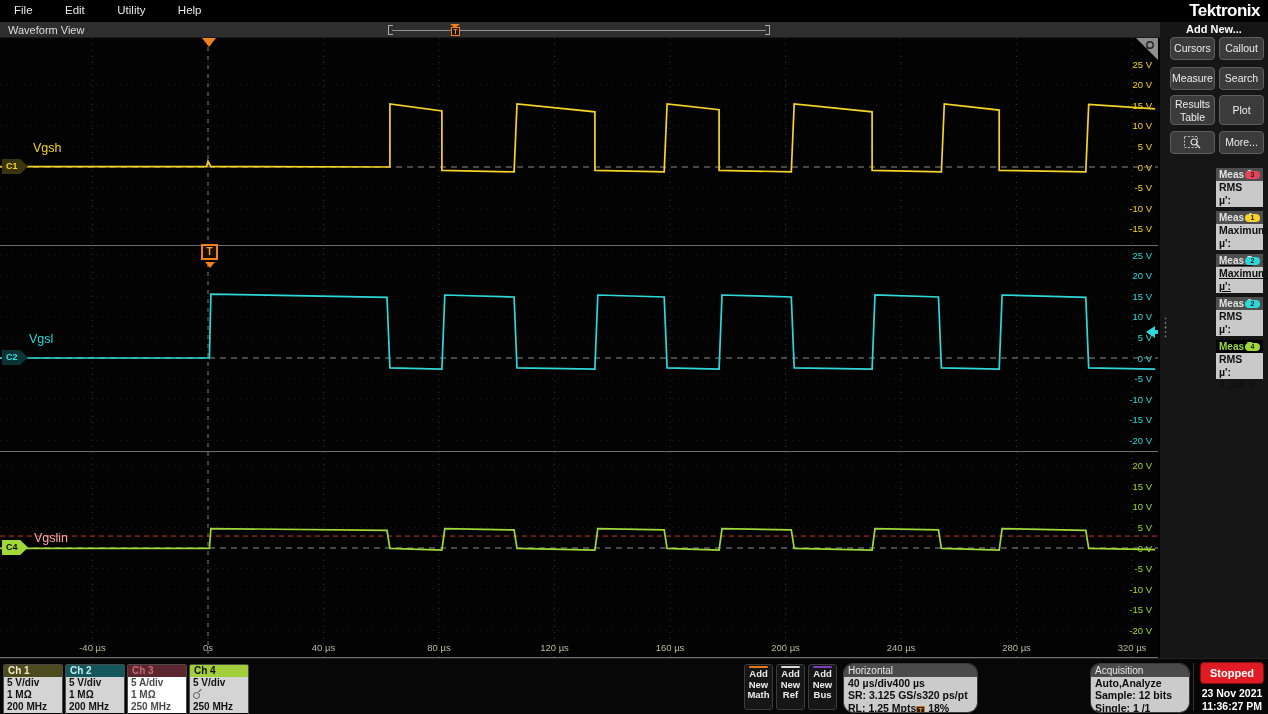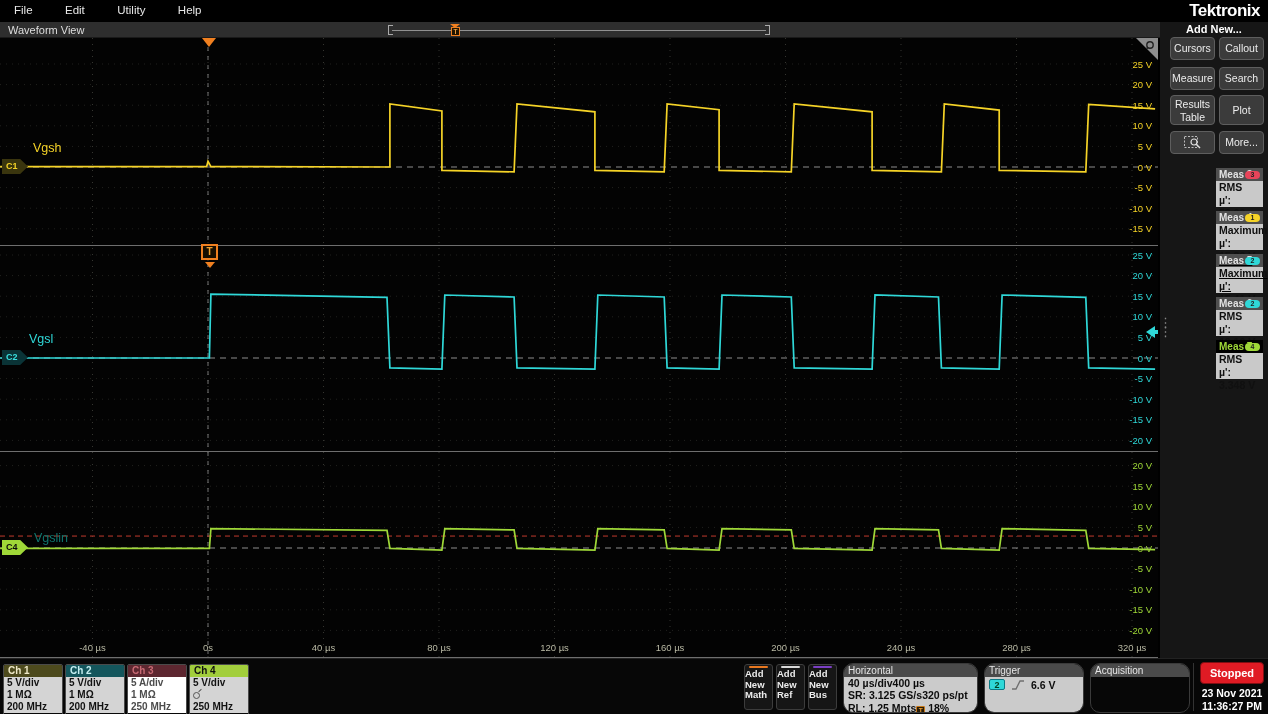--- a/index.html
+++ b/index.html
@@ -30,21 +30,21 @@
   .trig-top-tri { position:absolute; left:202px; top:0; width:0; height:0; border-left:7px solid transparent; border-right:7px solid transparent; border-top:9px solid #f08020; }
   .tflag { position:absolute; left:201px; top:206px; width:17px; height:16px; background:#170e00; border:2px solid #f08020; color:#f0a030; font-size:10px; font-weight:bold; text-align:center; line-height:12px; }
   .tflag-tri { position:absolute; left:204.5px; top:224px; width:0; height:0; border-left:5px solid transparent; border-right:5px solid transparent; border-top:6px solid #f08020; }
   .chbadge { position:absolute; left:2px; width:26px; height:15px; clip-path:polygon(0 0,70% 0,100% 50%,70% 100%,0 100%); font-size:9px; font-weight:bold; text-align:left; padding-left:4px; line-height:15px; }
   .chbadge.c1 { top:121px; background:#3a350e; color:#f5d327; }
   .chbadge.c2 { top:312px; background:#0a3336; color:#39e0e0; }
   .chbadge.c4 { top:502px; background:#9fd838; color:#0c0c0c; }
   .wavelabel { position:absolute; font-size:12.5px; }
   .wl1 { left:33px; top:103px; color:#f5d327; }
   .wl2 { left:29px; top:294px; color:#2fd8d8; }
-  .wl4 { left:34px; top:493px; color:#0f766e; }
+  .wl4 { left:34px; top:493px; color:#fca5a5; }
   .trig-arrow { position:absolute; left:1146px; top:288px; width:0; height:0; border-top:6px solid transparent; border-bottom:6px solid transparent; border-right:9px solid #2fd8d8; }
   .trig-arrow-tail { position:absolute; left:1154px; top:292px; width:4px; height:4px; background:#2fd8d8; }
 
   
   .rightpanel { position:absolute; top:22px; left:1160px; width:108px; height:636px; background:#161616; }
   .rp-handle { position:absolute; left:-1px; top:296px; color:#888; font-size:13px; line-height:9px; letter-spacing:-2px; }
   .rp-header { position:absolute; top:1px; left:0; width:100%; text-align:center; color:#fff; font-size:11px; font-weight:bold; }
   .rp-btn { position:absolute; width:45px; background:#3b3b3b; border:1px solid #5e5e5e; border-radius:4px; color:#ececec; font-size:10.5px; text-align:center; cursor:default; }
   .rp-btn.c1col { left:10px; } .rp-btn.c2col { left:59px; }
   .rp-r1 { top:15px; height:23px; line-height:21px; }
@@ -59,21 +59,21 @@
   .meas-b { height:26px; background:#c9c9c9; color:#101010; font-size:10.5px; font-weight:bold; padding:0 3px; line-height:13px; }
 
   
   .bottombar { position:absolute; top:658px; left:0; width:1268px; height:56px; background:#070707; border-top:1px solid #222; }
   .chcard { position:absolute; top:5px; width:60px; height:62px; border:1px solid #4a4a4a; border-radius:2px; overflow:hidden; }
   .chcard .h { height:12px; font-size:10px; font-weight:bold; padding:0 4px; line-height:12px; }
   .chcard .b { height:36px; background:#d4d4d4; color:#111; font-size:10px; font-weight:bold; padding:0 3px; line-height:12px; }
   .chcard.disabled .b { background:#ffffff; color:#4c4c4c; }
   .probe-circ { display:inline-block; width:7px; height:7px; border:1px solid #555; border-radius:50%; position:relative; top:1px; }
   .probe-circ i { position:absolute; right:-3px; top:-3px; width:4px; height:1px; background:#555; transform:rotate(-45deg); }
-  .addbtn { position:absolute; top:5px; width:29px; height:46px; background:#161616; border:1px solid #3c3c3c; border-radius:3px; color:#ececec; font-size:9.5px; font-weight:bold; line-height:10.5px; white-space:pre-line; padding-top:4px; }
+  .addbtn { position:absolute; top:5px; width:29px; height:46px; background:#161616; border:1px solid #3c3c3c; border-radius:3px; color:#ececec; font-size:9.5px; font-weight:bold; text-align:center; line-height:10.5px; white-space:pre-line; padding-top:4px; }
   .addbtn .accent { position:absolute; top:1px; left:4px; right:4px; height:2px; border-radius:1px; }
   .panel { position:absolute; top:4px; height:50px; border:1px solid #3a3a3a; border-radius:10px; overflow:hidden; }
   .panel .ph { height:13px; background:#4a4a4a; color:#e6e6e6; font-size:10px; padding:0 4px; line-height:13px; }
   .panel .pb { height:37px; background:#cbcbcb; color:#0c0c0c; font-size:10.5px; font-weight:bold; padding:0 4px; }
   .prow { display:flex; justify-content:flex-start; line-height:12.3px; }
   .trigpill { display:inline-block; width:16px; height:11px; background:#2fd8d8; border:1px solid #0a7a86; border-radius:2px; color:#042; font-size:9px; font-weight:bold; text-align:center; line-height:10px; }
   .posicon { display:inline-block; width:9px; height:9px; background:#2a1c06; border:1px solid #c87818; color:#f0a030; font-size:6.5px; font-weight:bold; text-align:center; line-height:7px; border-radius:1px; position:relative; top:1px; }
   .vdiv { position:absolute; left:1193px; top:4px; width:1px; height:48px; background:#333; }
   .stopped { position:absolute; left:1200px; top:3px; width:64px; height:22px; background:#e01b24; border:1px solid #7e0d12; border-radius:4px; color:#fff; font-size:11px; font-weight:bold; text-align:center; line-height:20px; }
   .datetime { position:absolute; left:1198px; top:28px; width:68px; color:#fff; font-size:10.5px; font-weight:bold; text-align:center; line-height:13px; }
@@ -328,35 +328,35 @@
             <span>SR: 3.125 GS/s</span>
             <span>320 ps/pt</span>
           </div>
         <div class="prow">
             <span>RL: 1.25 Mpts</span>
             <span><span class="posicon">T</span> <span>18%</span></span>
           </div>
       </div>
     </div>
 
-    <div class="panel" style="left:984px;width:100px;">
-      <div class="ph">Trigger</div>
-      <div class="pb">
-        <div class="prow" style="justify-content:flex-start;gap:6px;padding-top:2px;">
-          <span class="trigpill">2</span>
-          <svg width="14" height="12" viewBox="0 0 14 12">
-              <path d="M1,10 H5 L9,2 H13" fill="none" stroke="#707070" stroke-width="1.4"></path>
-            </svg>
-          <span>6.6 V</span>
-        </div>
-      </div>
-    </div>
 
     <div class="panel" style="left:1090px;width:100px;">
       <div class="ph">Acquisition</div>
+      <div class="pb">
+        <div class="prow">
+            <span>Auto,</span>
+            <span>Analyze</span>
+          </div>
+        <div class="prow">
+            <span>Sample: 12 bits</span>
+          </div>
+        <div class="prow">
+            <span>Single: 1 /1</span>
+          </div>
+      </div>
     </div>
 
     <div class="vdiv"></div>
     <div class="stopped">Stopped</div>
     <div class="datetime">
       <div>23 Nov 2021</div>
       <div>11:36:27 PM</div>
     </div>
   </div>
 

